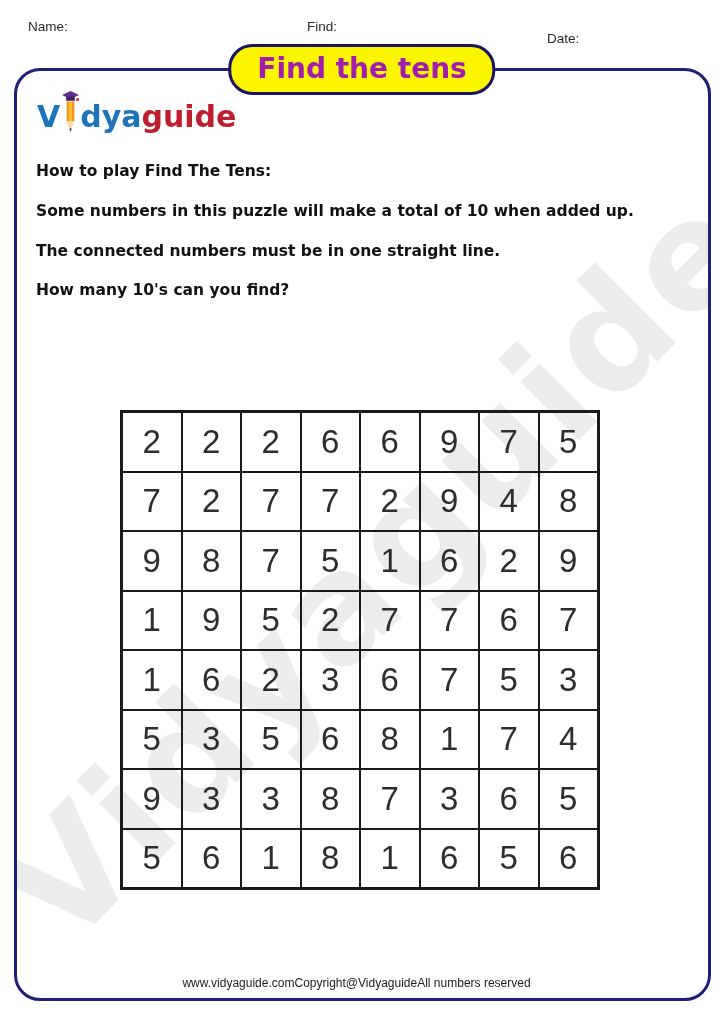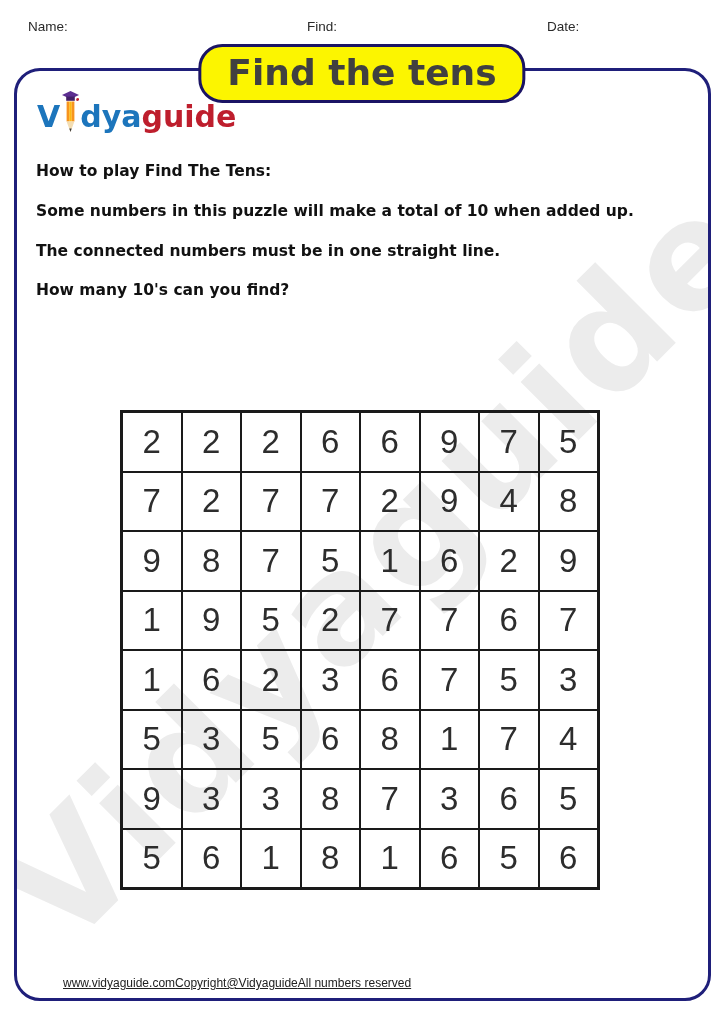--- a/index.html
+++ b/index.html
@@ -7,21 +7,21 @@
     position:relative;
     width:724px;height:1024px;
     background:#ffffff;
     font-family:"Liberation Sans", sans-serif;
     overflow:hidden;
   }
   
   .top-label{position:absolute;top:19px;font-size:13.5px;color:#2a2a2a;text-align:center;}
   .lbl-name{left:28px;}
   .lbl-class{left:307px;}
-  .lbl-date{left:547px;}
+  .lbl-date{left:547px;margin-top:12px;}
 
   
   .main-box{
     position:absolute;
     left:14px;top:68px;
     width:691px;height:927px;
     border:3px solid #1f1f7a;
     border-radius:26px;
     background:#ffffff;
     overflow:hidden;
@@ -52,22 +52,22 @@
     background:#fcf500;
     border:3.5px solid #1b1464;
     border-radius:24px;
     padding:5px 26px 7px 26px;
     z-index:5;
     white-space:nowrap;
   }
   .banner-text{
     font-family:"DejaVu Sans", sans-serif;
     font-weight:bold;
-    font-size:36px;
-    color:#404040;
+    font-size:28px;
+    color:#a21caf;
   }
 
   
   .logo{
     position:absolute;
     left:20px;top:20px;
     z-index:2;
     display:flex;align-items:flex-end;
     font-family:"DejaVu Sans", sans-serif;
     font-weight:bold;
@@ -114,25 +114,24 @@
     background:transparent;
   }
 
   
   .footer{
     position:absolute;
     left:0;right:0;bottom:8px;
     z-index:2;
     display:flex;
     align-items:center;
-    justify-content:flex-start;
+    justify-content:center;
     padding:0 58px 0 46px;
     font-size:12px;
     color:#222222;
-    text-decoration:underline;
   }
 </style>
 </head>
 <body>
 
 <div class="page">
 
   <span class="top-label lbl-name">Name:</span>
   <span class="top-label lbl-class">Find:</span>
   <span class="top-label lbl-date">Date:</span>

